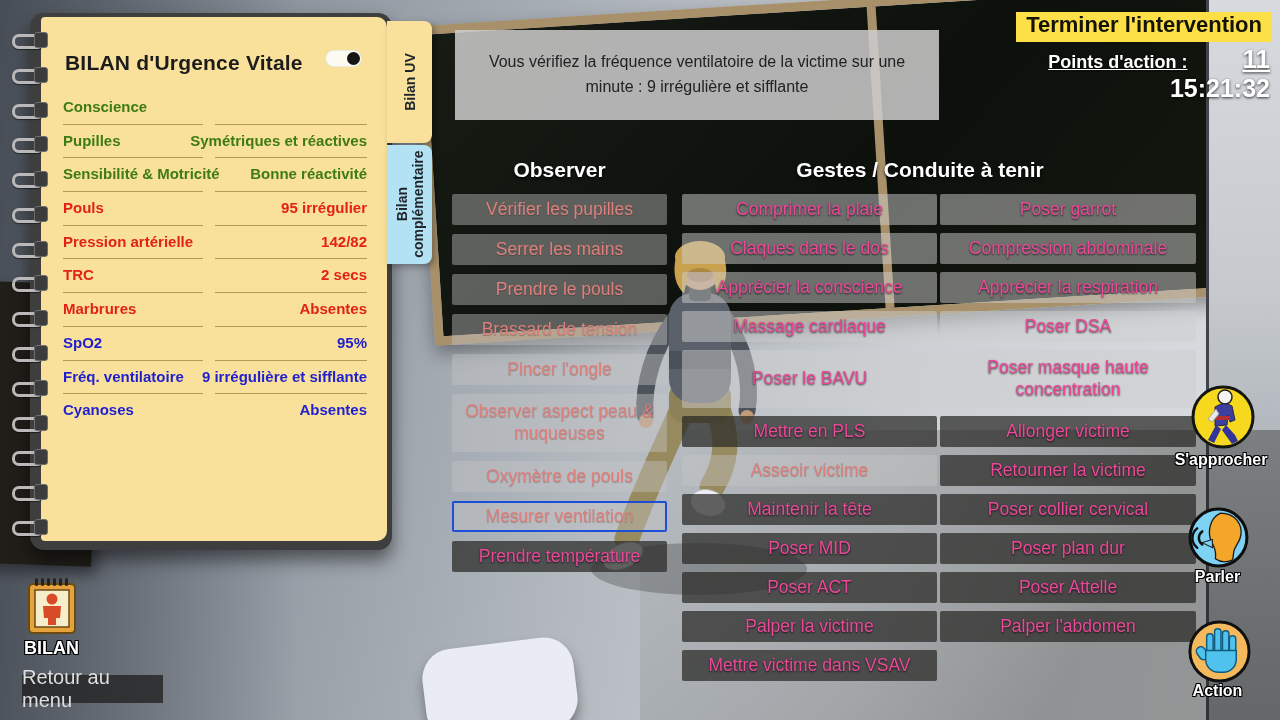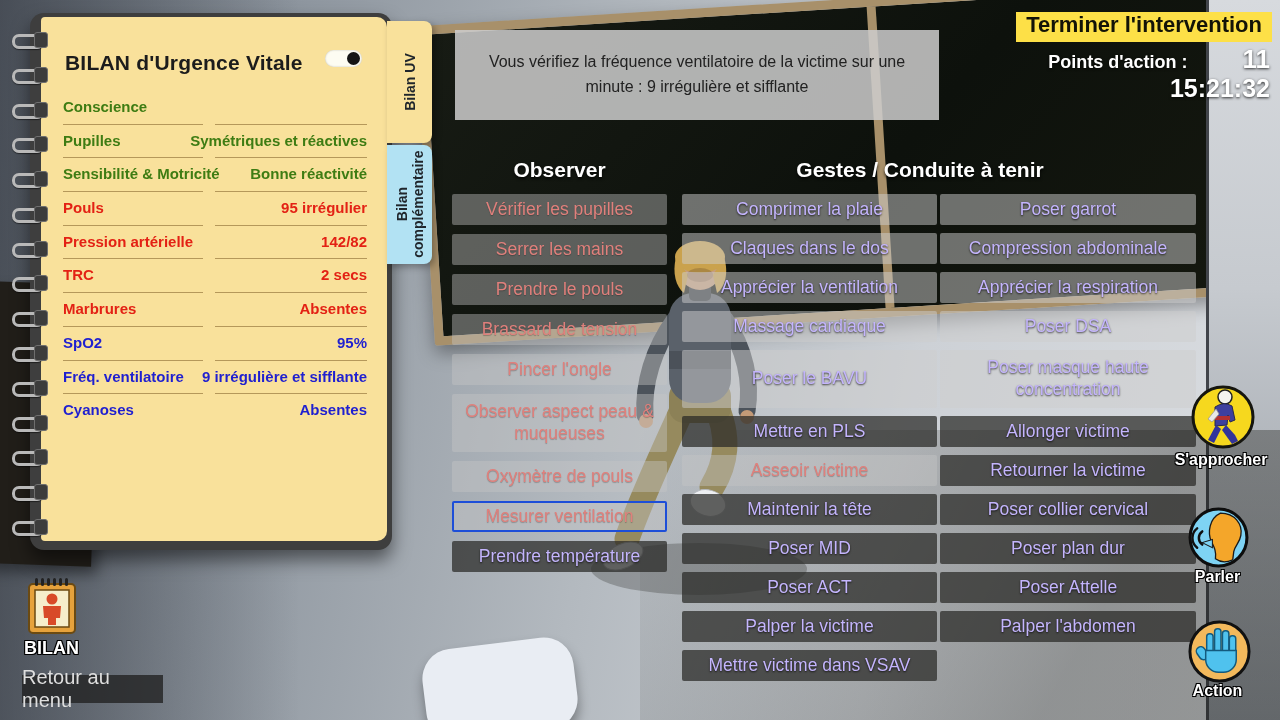--- a/index.html
+++ b/index.html
@@ -33,21 +33,21 @@
     border-radius:30px;transform:rotate(-7deg);box-shadow:0 8px 12px rgba(0,0,0,.35);}
   .victim{position:absolute;left:585px;top:233px;}
   
   .msgbox{position:absolute;left:455px;top:30px;width:484px;height:90px;
     background:rgba(206,206,206,.85);display:flex;align-items:center;justify-content:center;
     text-align:center;color:#222;font-size:16px;line-height:1.55;padding:16px 14px;box-sizing:border-box;}
   
   .end-btn{position:absolute;top:12px;right:8px;background:#fde047;color:#131307;
     font-size:22px;font-weight:bold;padding:0 10px 4px;cursor:pointer;}
   .points{position:absolute;top:44px;right:10px;display:flex;align-items:baseline;gap:8px;
-    color:#fff;text-shadow:0 1px 3px rgba(0,0,0,.8);}
+    color:#fff;text-shadow:0 1px 3px rgba(0,0,0,.8);text-decoration:underline;}
   .points .lab{font-size:18px;font-weight:bold;}
   .points .val{font-size:26px;font-weight:bold;margin-left:47px;}
   .clock{position:absolute;top:74px;right:10px;color:#fff;font-size:25px;font-weight:bold;
     text-shadow:0 1px 3px rgba(0,0,0,.8);}
   
   .notepad{position:absolute;left:0;top:0;}
   .backing{position:absolute;left:30px;top:13px;width:362px;height:537px;background:#3e3e3e;
     border-radius:14px;box-shadow:0 10px 18px rgba(0,0,0,.5);}
   .paper{position:absolute;left:41px;top:17px;width:346px;height:524px;background:#f9e19b;
     border-radius:4px 10px 10px 4px;}
@@ -69,21 +69,21 @@
   .tab span{transform:rotate(-90deg);white-space:nowrap;font-weight:bold;font-size:14px;color:#20262c;
     text-align:center;line-height:1.15;}
   .tab-uv{left:387px;top:21px;height:122px;background:#f9e19b;border-radius:0 8px 8px 0;}
   .tab-comp{left:387px;top:145px;height:119px;background:#b2e2f3;border-radius:0 8px 8px 0;}
   .tab-comp span{transform:rotate(-90deg);white-space:normal;width:112px;}
   
   .col-title{position:absolute;color:#fff;font-size:21px;font-weight:bold;text-align:center;
     text-shadow:0 2px 3px rgba(0,0,0,.8);}
   .btns{position:absolute;display:flex;flex-direction:column;}
   .abtn{min-height:31px;display:flex;align-items:center;justify-content:center;text-align:center;
-    color:#c4b5fd;font-size:17.5px;padding:1px 8px;box-sizing:border-box;border-radius:2px;
+    color:#ec4899;font-size:17.5px;padding:1px 8px;box-sizing:border-box;border-radius:2px;
     text-shadow:0 1px 2px rgba(0,0,0,.75);cursor:pointer;line-height:1.25;}
   .abtn.light{background:rgba(205,205,205,.5);}
   .abtn.dark{background:rgba(40,40,38,.72);}
   .abtn.disabled{background:rgba(198,198,198,.42);color:#e0807c;text-shadow:0 1px 1px rgba(0,0,0,.25);}
   .abtn.selected{background:rgba(198,198,198,.42);color:#e0807c;border:2px solid #1d4ed8;
     text-shadow:0 1px 1px rgba(0,0,0,.25);}
   .abtn.tall{min-height:58px;}
   #observer-btns{left:452px;top:194px;width:215px;gap:9px;}
   #gleft-btns{left:682px;top:194px;width:255px;gap:8px;}
   #gright-btns{left:940px;top:194px;width:256px;gap:8px;}
@@ -285,21 +285,21 @@
       <div class="abtn disabled">Brassard de tension</div>
       <div class="abtn disabled">Pincer l'ongle</div>
       <div class="abtn disabled tall">Observer aspect peau &amp; muqueuses</div>
       <div class="abtn disabled">Oxymètre de pouls</div>
       <div class="abtn selected">Mesurer ventilation</div>
       <div class="abtn dark">Prendre température</div>
     </div>
   <div class="btns" id="gleft-btns">
       <div class="abtn light">Comprimer la plaie</div>
       <div class="abtn light">Claques dans le dos</div>
-      <div class="abtn light">Apprécier la ventilation</div>
+      <div class="abtn light">Apprécier la conscience</div>
       <div class="abtn light">Massage cardiaque</div>
       <div class="abtn light tall">Poser le BAVU</div>
       <div class="abtn dark">Mettre en PLS</div>
       <div class="abtn disabled">Asseoir victime</div>
       <div class="abtn dark">Maintenir la tête</div>
       <div class="abtn dark">Poser MID</div>
       <div class="abtn dark">Poser ACT</div>
       <div class="abtn dark">Palper la victime</div>
       <div class="abtn dark">Mettre victime dans VSAV</div>
     </div>

